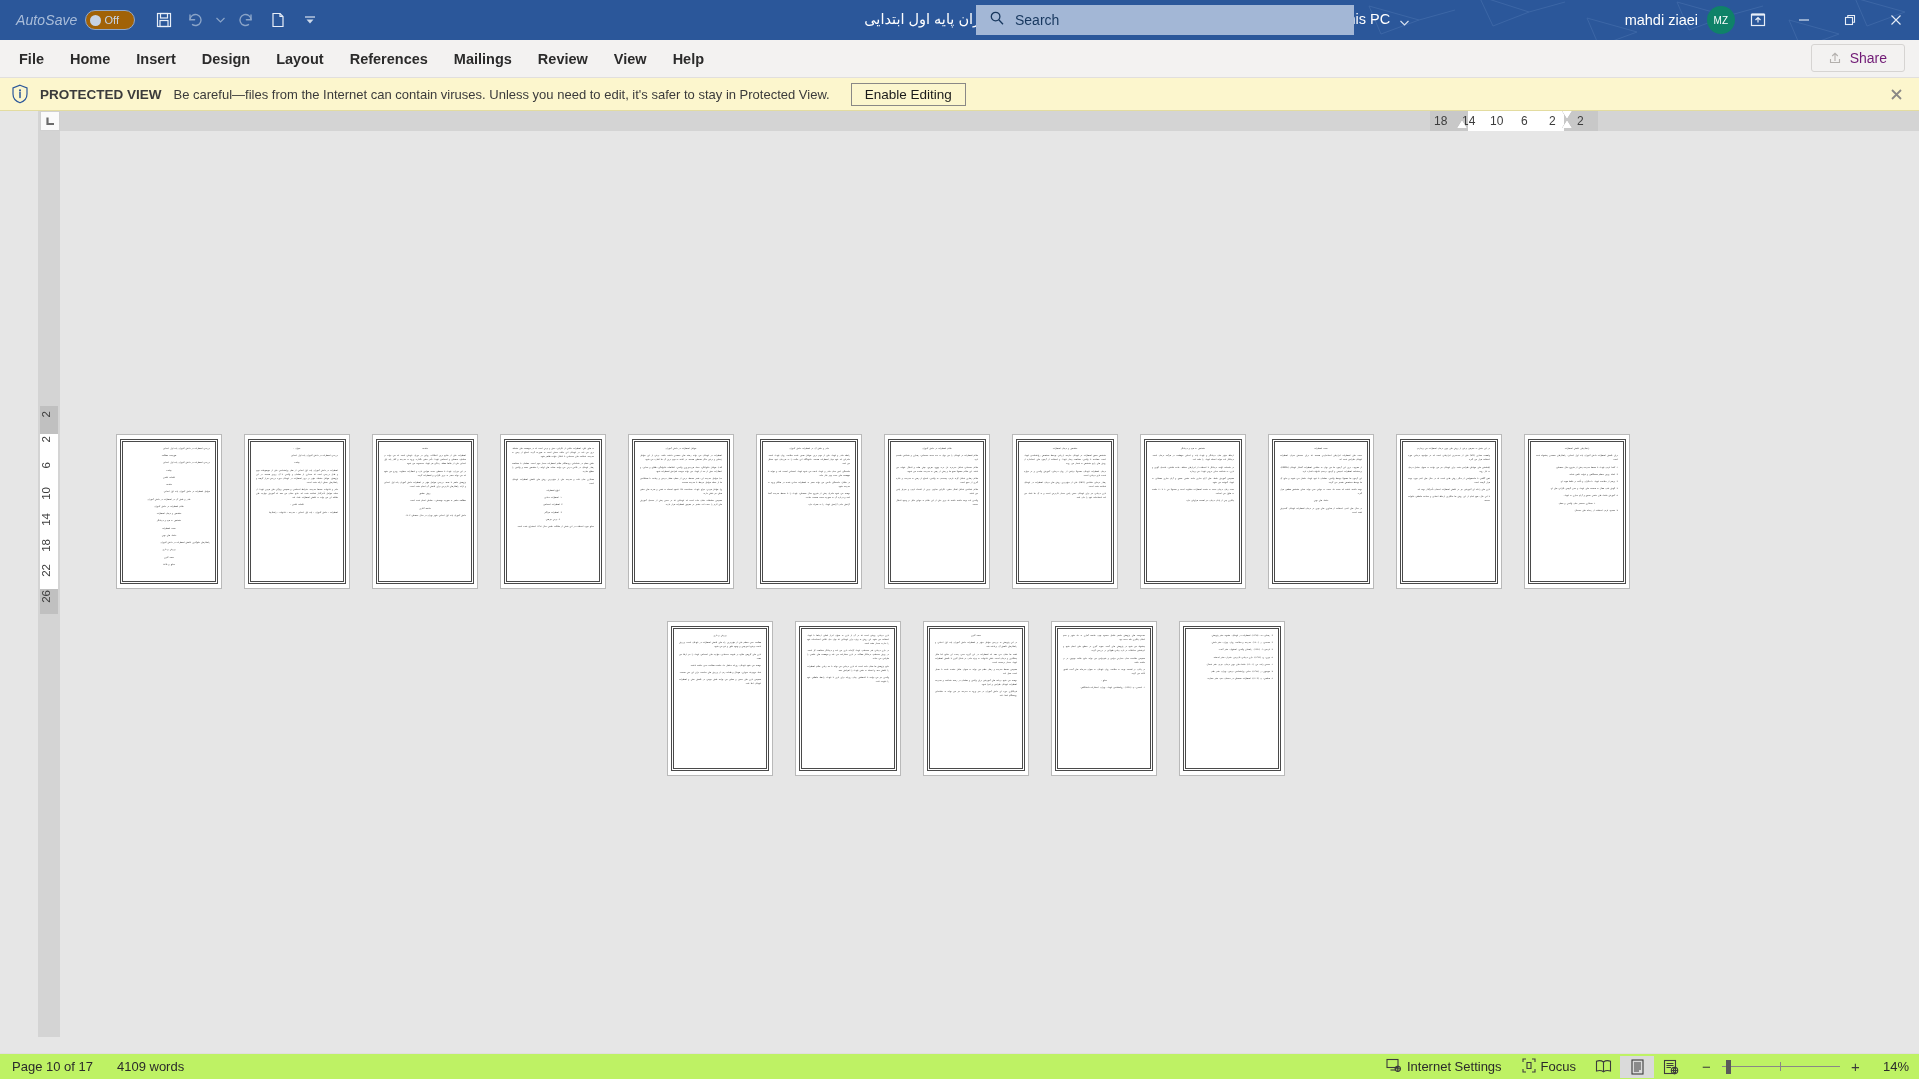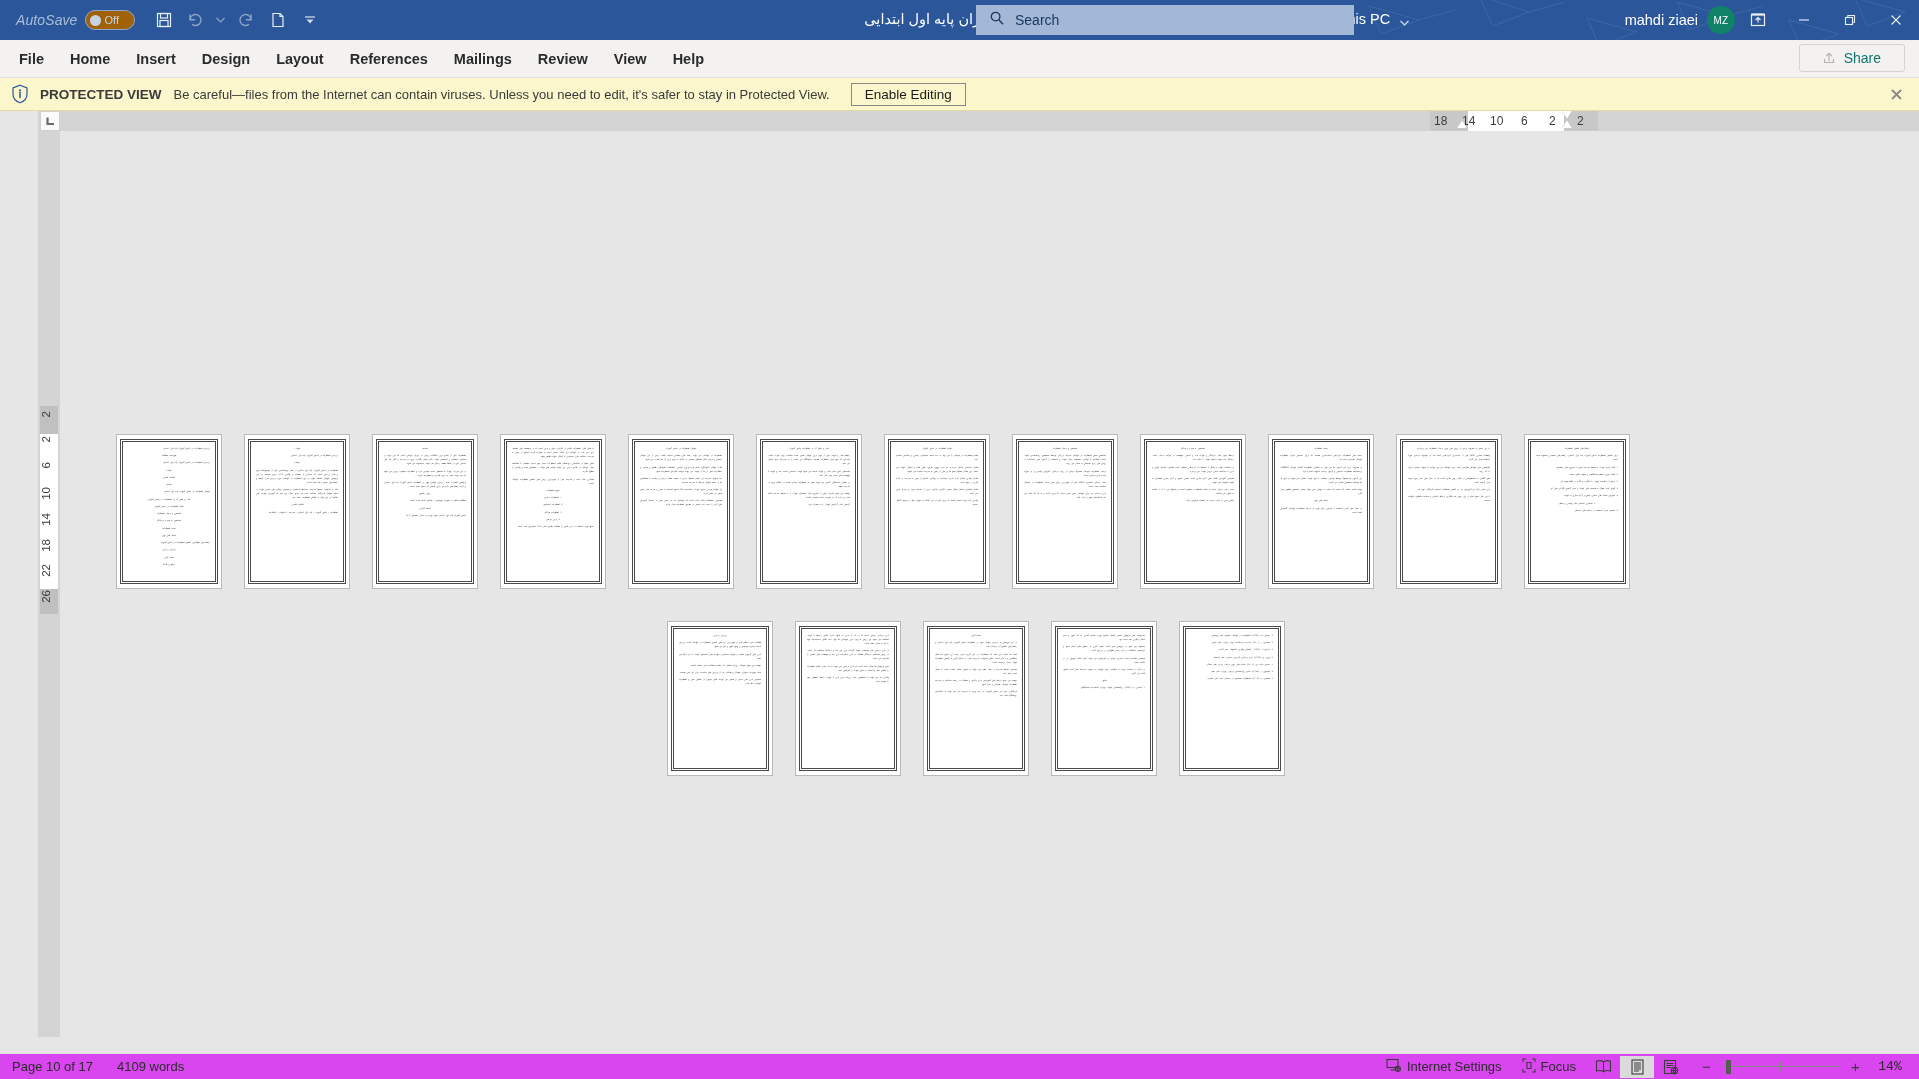--- a/index.html
+++ b/index.html
@@ -97,23 +97,23 @@
   }
   .tabs { display: flex; align-items: center; margin-left: 6px; font-weight: bold; }
   .tab {
     padding: 0 13px; height: 32px; line-height: 32px;
     font-size: 14.5px; color: #2b2b2b; border-radius: 3px;
     white-space: nowrap;
   }
   .share-wrap { position: absolute; right: 14px; top: 4px; }
   .share-btn {
     display: flex; align-items: center; gap: 6px;
-    height: 28px; padding: 0 23px;
+    height: 28px; padding: 0 17px;
     border: 1px solid #d6d4d2; border-radius: 3px;
-    color: #0f766e; font-size: 14px; background: #f3f2f1;
+    color: #701a75; font-size: 14px; background: #f3f2f1;
   }
 
   
   .pvbar {
     height: 33px; background: #fcf6cd;
     border-bottom: 1px solid #e3dca0;
     display: flex; align-items: center;
     position: relative;
   }
   .pv-icon { margin-left: 11px; margin-right: 11px; display:flex; }
@@ -206,39 +206,39 @@
     line-height: 4.05px;
     color: #1a1a1a;
     word-spacing: .4px;
   }
   .page .txt p { margin: 0 0 3.2px 0; }
   .page .txt p.c { text-align: center; }
 
   
   .statusbar {
     position: absolute; left: 0; bottom: 0; width: 1919px; height: 26px;
-    background: #d946ef; border-top: 1px solid #e1dfdd;
+    background: #bef264; border-top: 1px solid #e1dfdd;
     display: flex; align-items: center;
     font-size: 13px; color: #2b2b2b;
   }
   .sb-left { display: flex; align-items: center; gap: 24px; margin-left: 12px; }
   .sb-right {
     position: absolute; right: 10px; display: flex; align-items: center; gap: 0;
   }
   .sb-item { display: flex; align-items: center; gap: 5px; padding: 0 10px; height: 22px; }
   .view-btn {
     width: 34px; height: 22px; display: flex; align-items: center; justify-content: center;
   }
   .view-btn.active { background: #dadada; }
   .zoom-wrap { display: flex; align-items: center; gap: 9px; margin-left: 12px; }
   .zoom-track { position: relative; width: 118px; height: 12px; display: flex; align-items: center; }
   .zoom-line { position: absolute; left: 0; right: 0; height: 1px; background: #8a8886; }
   .zoom-mid { position: absolute; left: 58px; width: 1px; height: 9px; background: #8a8886; }
   .zoom-thumb { position: absolute; left: 4px; width: 5px; height: 14px; background: #5a5a5a; }
-  .zoom-pct { width: 38px; text-align: center; font-family: Liberation Mono, monospace; }
+  .zoom-pct { width: 38px; text-align: right; }
   .zsign { font-size: 15px; color: #3c3c3c; width: 13px; text-align: center; }
 </style>
 </head>
 <body>
 
 <div class="titlebar">
   <svg class="tb-decor" viewBox="0 0 560 40" fill="none" stroke="#5b82bb" stroke-width="1">
     <path d="M10 6 L60 20 L22 34 L10 6 Z M60 20 L96 10"></path>
     <path d="M120 -4 L170 12 L134 26 L120 -4 Z M170 12 L206 2"></path>
     <path d="M228 18 L278 32 L240 46 L228 18 Z"></path>

